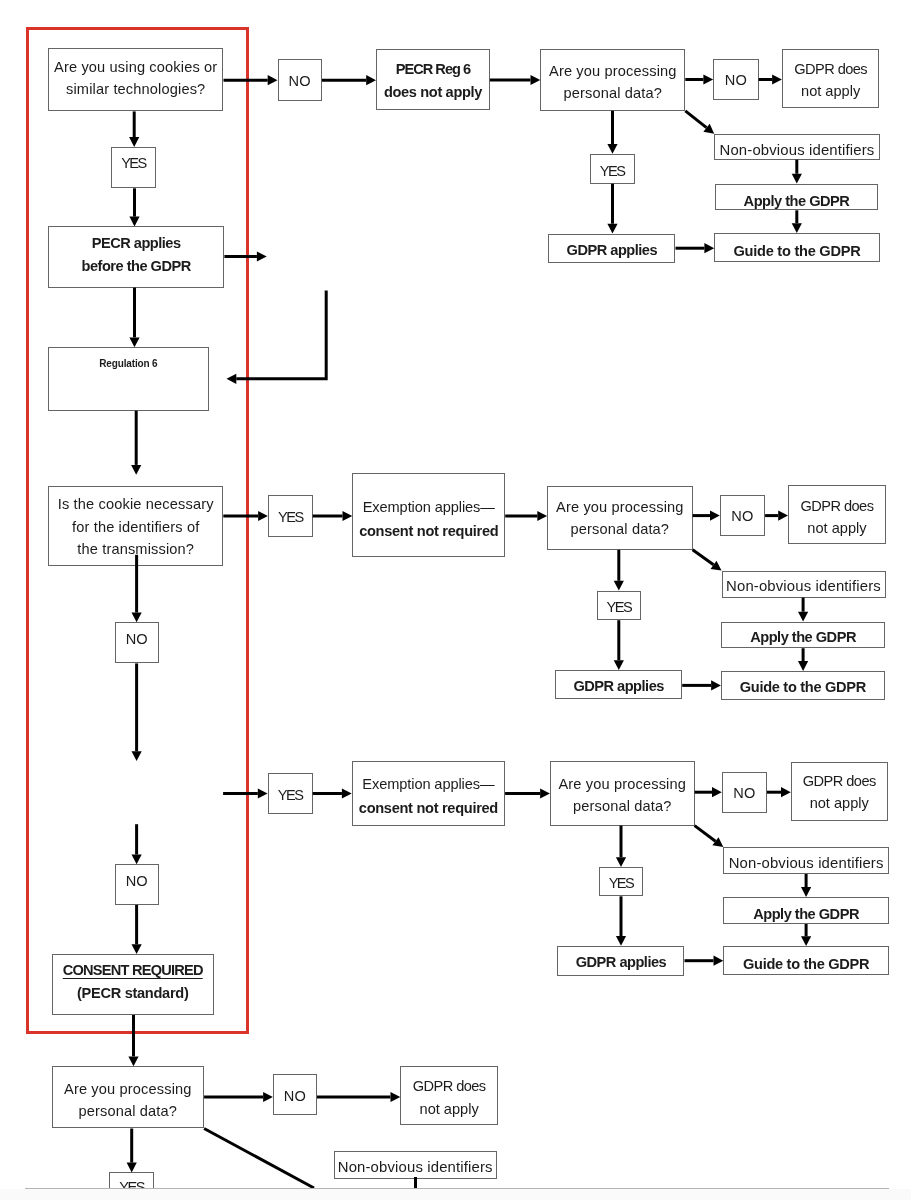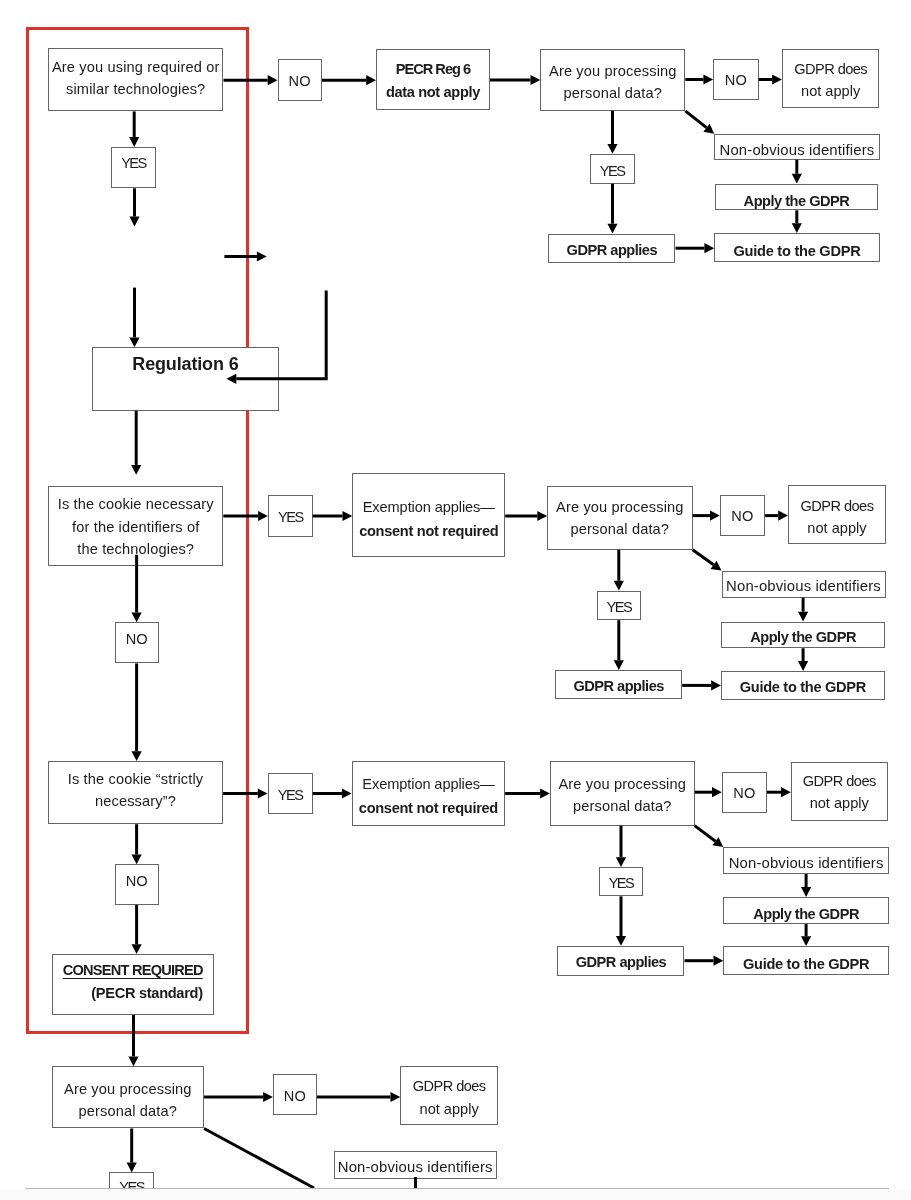--- a/index.html
+++ b/index.html
@@ -20,72 +20,72 @@
 </style>
 </head>
 <body>
 
 <div id="stage">
 
   <div class="hl" style="left:25.6px;top:27.3px;width:223px;height:1007.2px;"></div>
 
   <div class="node" style="left:47.9px;top:48.3px;width:175.6px;height:63.1px;font-size:14.6px;line-height:21.8px;">
       <div class="txt" style="margin-top:-2.57px;">
-        <span class="ln">Are you using required or</span>
+        <span class="ln">Are you using cookies or</span>
         <span class="ln">similar technologies?</span>
       </div>
     </div>
   <div class="node" style="left:110.9px;top:146.9px;width:45.2px;height:41.4px;font-size:14.6px;line-height:22.6px;letter-spacing:-1.5px;">
       <div class="txt" style="margin-top:-7.62px;">
         <span class="ln">YES</span>
       </div>
     </div>
-  <div class="node" style="left:47.9px;top:347.2px;width:187px;height:63.5px;font-size:18px;line-height:22.6px;justify-content:flex-start;letter-spacing:-0.15px;margin-left:44px;">
+  <div class="node" style="left:47.9px;top:226.4px;width:176.5px;height:61.2px;font-size:14.6px;line-height:22.6px;letter-spacing:-0.5px;">
+      <div class="txt" style="margin-top:-4.62px;">
+        <span class="ln b">PECR applies</span>
+        <span class="ln b">before the GDPR</span>
+      </div>
+    </div>
+  <div class="node" style="left:47.9px;top:347.2px;width:161px;height:63.5px;font-size:10px;line-height:22.6px;justify-content:flex-start;letter-spacing:-0.15px;">
       <div class="txt" style="margin-top:4.68px;">
         <span class="ln b">Regulation 6</span>
       </div>
     </div>
   <div class="node" style="left:48.1px;top:486px;width:175.2px;height:80.1px;font-size:14.6px;line-height:22.5px;">
       <div class="txt" style="margin-top:1.53px;">
         <span class="ln">Is the cookie necessary</span>
         <span class="ln">for the identifiers of</span>
-        <span class="ln">the technologies?</span>
+        <span class="ln">the transmission?</span>
       </div>
     </div>
   <div class="node" style="left:114.6px;top:622.3px;width:44.3px;height:41.1px;font-size:14.6px;line-height:22.6px;">
       <div class="txt" style="margin-top:-6.87px;">
         <span class="ln">NO</span>
       </div>
     </div>
-  <div class="node" style="left:47.9px;top:761.1px;width:175.2px;height:63.1px;font-size:14.6px;line-height:22px;">
-      <div class="txt" style="margin-top:-4.87px;">
-        <span class="ln">Is the cookie “strictly</span>
-        <span class="ln">necessary”?</span>
-      </div>
-    </div>
   <div class="node" style="left:114.6px;top:864.3px;width:44.4px;height:40.6px;font-size:14.6px;line-height:22.6px;">
       <div class="txt" style="margin-top:-5.62px;">
         <span class="ln">NO</span>
       </div>
     </div>
   <div class="node" style="left:51.5px;top:954px;width:162.5px;height:61px;font-size:14.6px;line-height:23.2px;letter-spacing:-0.5px;">
-      <div class="txt" style="margin-top:-4.12px;text-align:right;">
+      <div class="txt" style="margin-top:-4.12px;">
         <span class="ln b u" style="letter-spacing:-0.78px;">CONSENT REQUIRED</span>
         <span class="ln b" style="letter-spacing:-0.3px;">(PECR standard)</span>
       </div>
     </div>
   <div class="node" style="left:277.5px;top:59.4px;width:44.4px;height:41.5px;font-size:14.6px;line-height:22.6px;">
       <div class="txt" style="margin-top:1.33px;">
         <span class="ln">NO</span>
       </div>
     </div>
   <div class="node" style="left:376px;top:48.7px;width:113.9px;height:61.7px;font-size:14.6px;line-height:22.6px;letter-spacing:-0.5px;">
       <div class="txt" style="margin-top:2px;">
         <span class="ln b" style="letter-spacing:-1px;">PECR Reg 6</span>
-        <span class="ln b" style="letter-spacing:-0.35px;">data not apply</span>
+        <span class="ln b" style="letter-spacing:-0.35px;">does not apply</span>
       </div>
     </div>
   <div class="node" style="left:540.3px;top:48.8px;width:145px;height:62px;font-size:14.6px;line-height:22.3px;">
       <div class="txt" style="margin-top:4.13px;">
         <span class="ln">Are you processing</span>
         <span class="ln">personal data?</span>
       </div>
     </div>
   <div class="node" style="left:713.2px;top:58.9px;width:45.4px;height:40.8px;font-size:14.6px;line-height:22.6px;">
       <div class="txt" style="margin-top:1.68px;">

